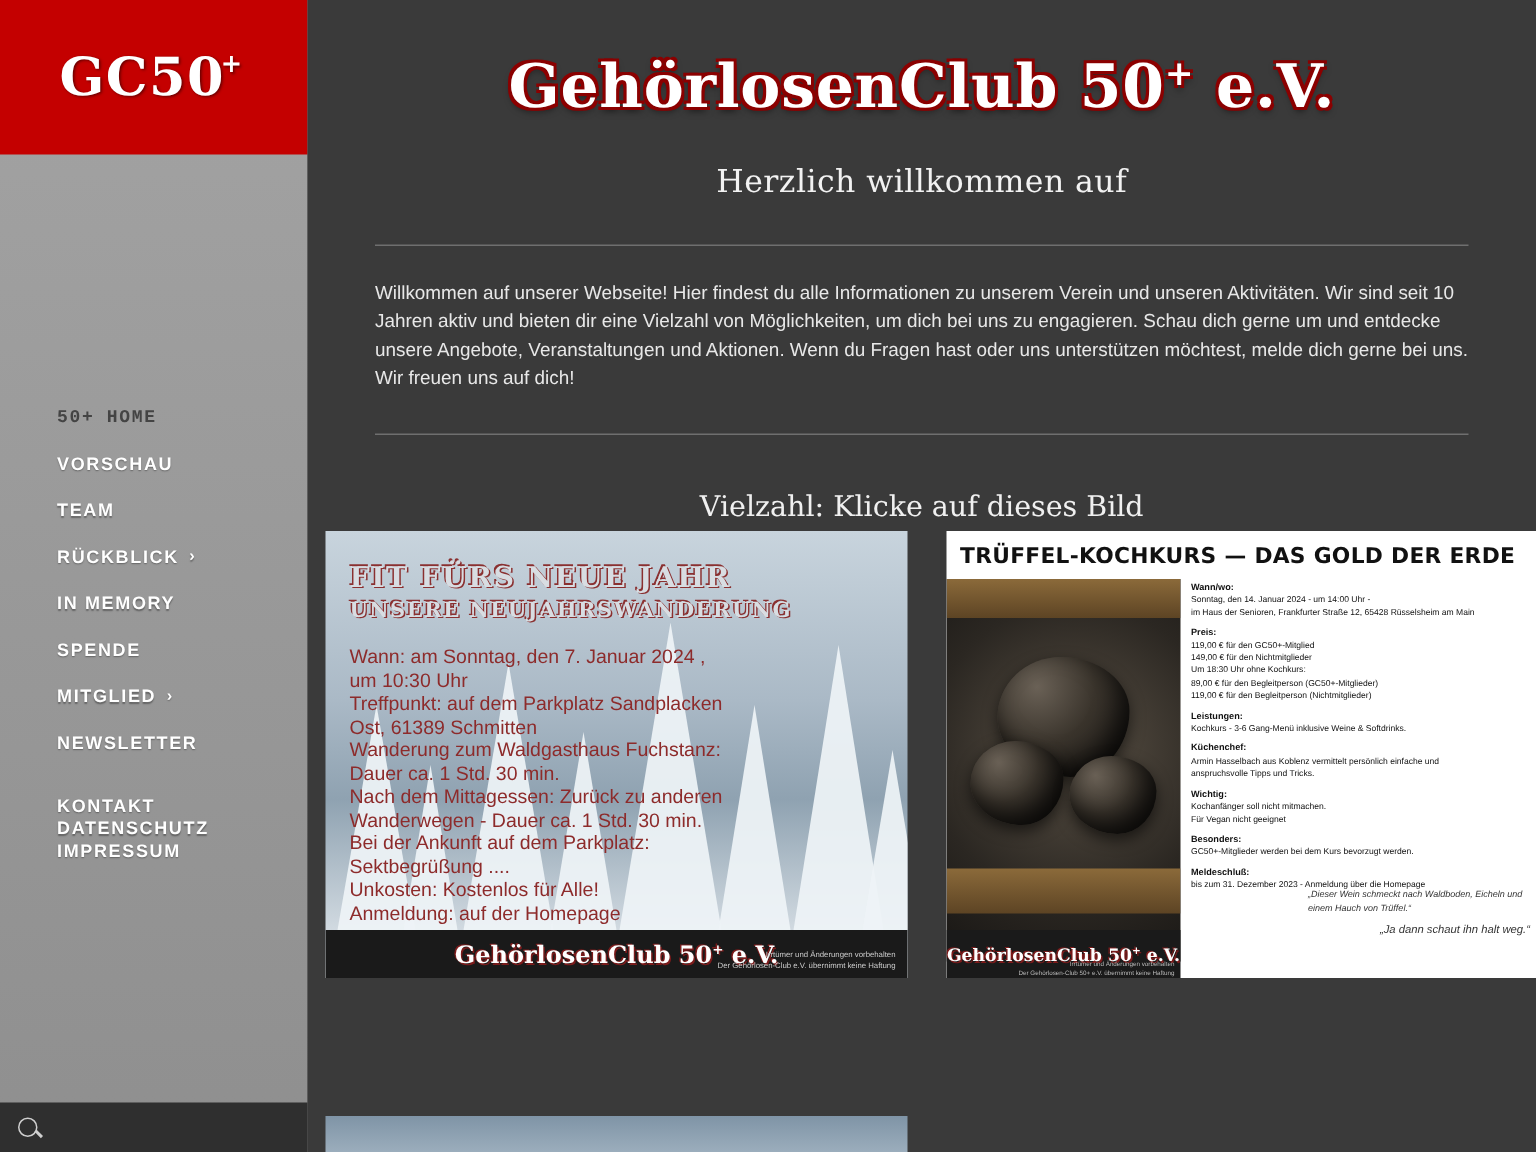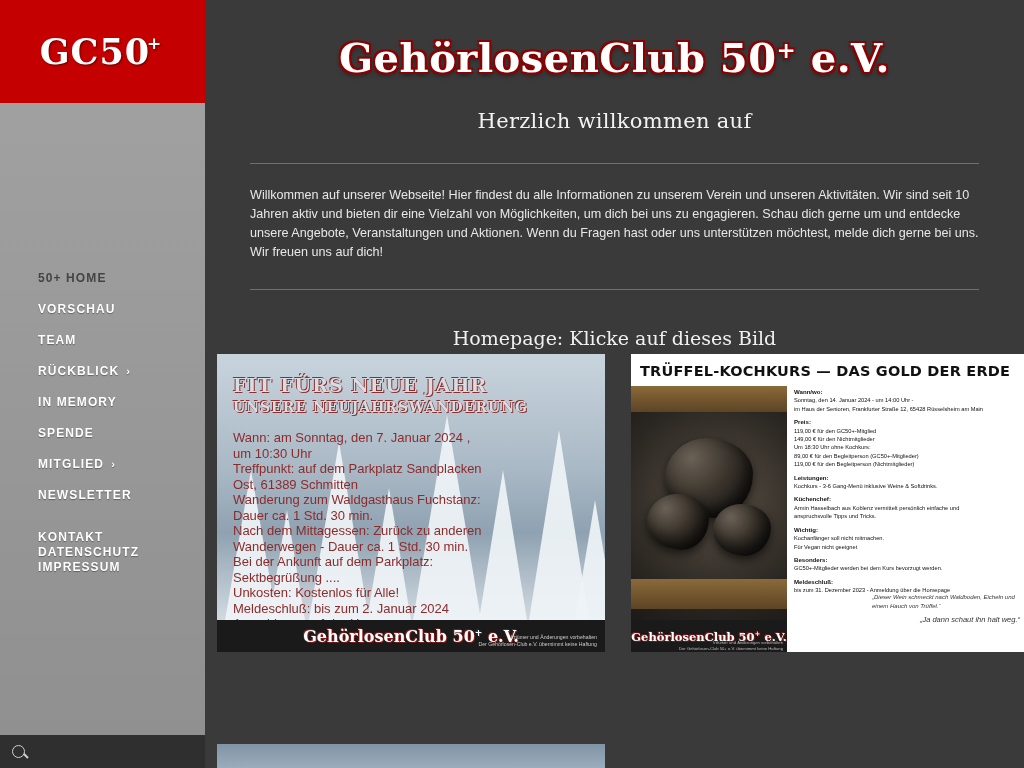--- a/index.html
+++ b/index.html
@@ -59,21 +59,21 @@
     font-size: 12px;
     font-weight: bold;
     letter-spacing: 1.1px;
     margin-bottom: 17px;
     text-shadow: 0 1px 1px rgba(0,0,0,.35);
     display: flex;
     align-items: center;
     cursor: pointer;
     line-height: 14px;
   }
-  .nav-item.dark { color: #444444; text-shadow: none; }
+  .nav-item.dark { color: #444444; text-shadow: none; font-family: Liberation Mono, monospace; }
   .nav-item .chev {
     margin-left: 7px;
     font-size: 11px;
     line-height: 1;
   }
   .nav-block {
     color: #ffffff;
     font-size: 12px;
     font-weight: bold;
     letter-spacing: 1.1px;
@@ -398,21 +398,21 @@
     <div id="welcome">
       <div>Herzlich willkommen auf</div>
     </div>
 
     <div class="rule"></div>
 
     <p id="intro">Willkommen auf unserer Webseite! Hier findest du alle Informationen zu unserem Verein und unseren Aktivitäten. Wir sind seit 10 Jahren aktiv und bieten dir eine Vielzahl von Möglichkeiten, um dich bei uns zu engagieren. Schau dich gerne um und entdecke unsere Angebote, Veranstaltungen und Aktionen. Wenn du Fragen hast oder uns unterstützen möchtest, melde dich gerne bei uns. Wir freuen uns auf dich!</p>
 
     <div class="rule"></div>
 
-    <div id="anmeldung">Homepage: Klicke auf dieses Bild</div>
+    <div id="anmeldung">Vielzahl: Klicke auf dieses Bild</div>
 
     <div id="cards">
 
       <div class="card" id="card1">
         <div class="trees">
           <span class="tree" style="left:8px;  border-left-width:26px; border-right-width:26px; border-bottom-width:150px;"></span>
           <span class="tree" style="left:52px; border-left-width:18px; border-right-width:18px; border-bottom-width:110px;"></span>
           <span class="tree" style="left:92px; border-left-width:30px; border-right-width:30px; border-bottom-width:178px;"></span>
           <span class="tree" style="left:150px;border-left-width:22px; border-right-width:22px; border-bottom-width:132px;"></span>
           <span class="tree" style="left:196px;border-left-width:34px; border-right-width:34px; border-bottom-width:205px;"></span>
@@ -424,21 +424,20 @@
           <div>FIT FÜRS NEUE JAHR</div>
           <div class="sub">UNSERE NEUJAHRSWANDERUNG</div>
         </div>
         <div class="lines">
           <div>Wann: am Sonntag, den 7. Januar 2024 , um 10:30 Uhr</div>
           <div>Treffpunkt: auf dem Parkplatz Sandplacken Ost, 61389 Schmitten</div>
           <div>Wanderung zum Waldgasthaus Fuchstanz: Dauer ca. 1 Std. 30 min.</div>
           <div>Nach dem Mittagessen: Zurück zu anderen Wanderwegen - Dauer ca. 1 Std. 30 min.</div>
           <div>Bei der Ankunft auf dem Parkplatz: Sektbegrüßung ....</div>
           <div>Unkosten: Kostenlos für Alle!</div>
-          <div>Meldeschluß: bis zum 2. Januar 2024</div>
           <div>Anmeldung: auf der Homepage</div>
         </div>
         <div class="footer">
           <div class="fname"><span>GehörlosenClub 50</span><span class="sup">+</span><span> e.V.</span></div>
           <div class="fine">
             <div>Irrtümer und Änderungen vorbehalten</div>
             <div>Der Gehörlosen-Club e.V. übernimmt keine Haftung</div>
           </div>
         </div>
       </div>

